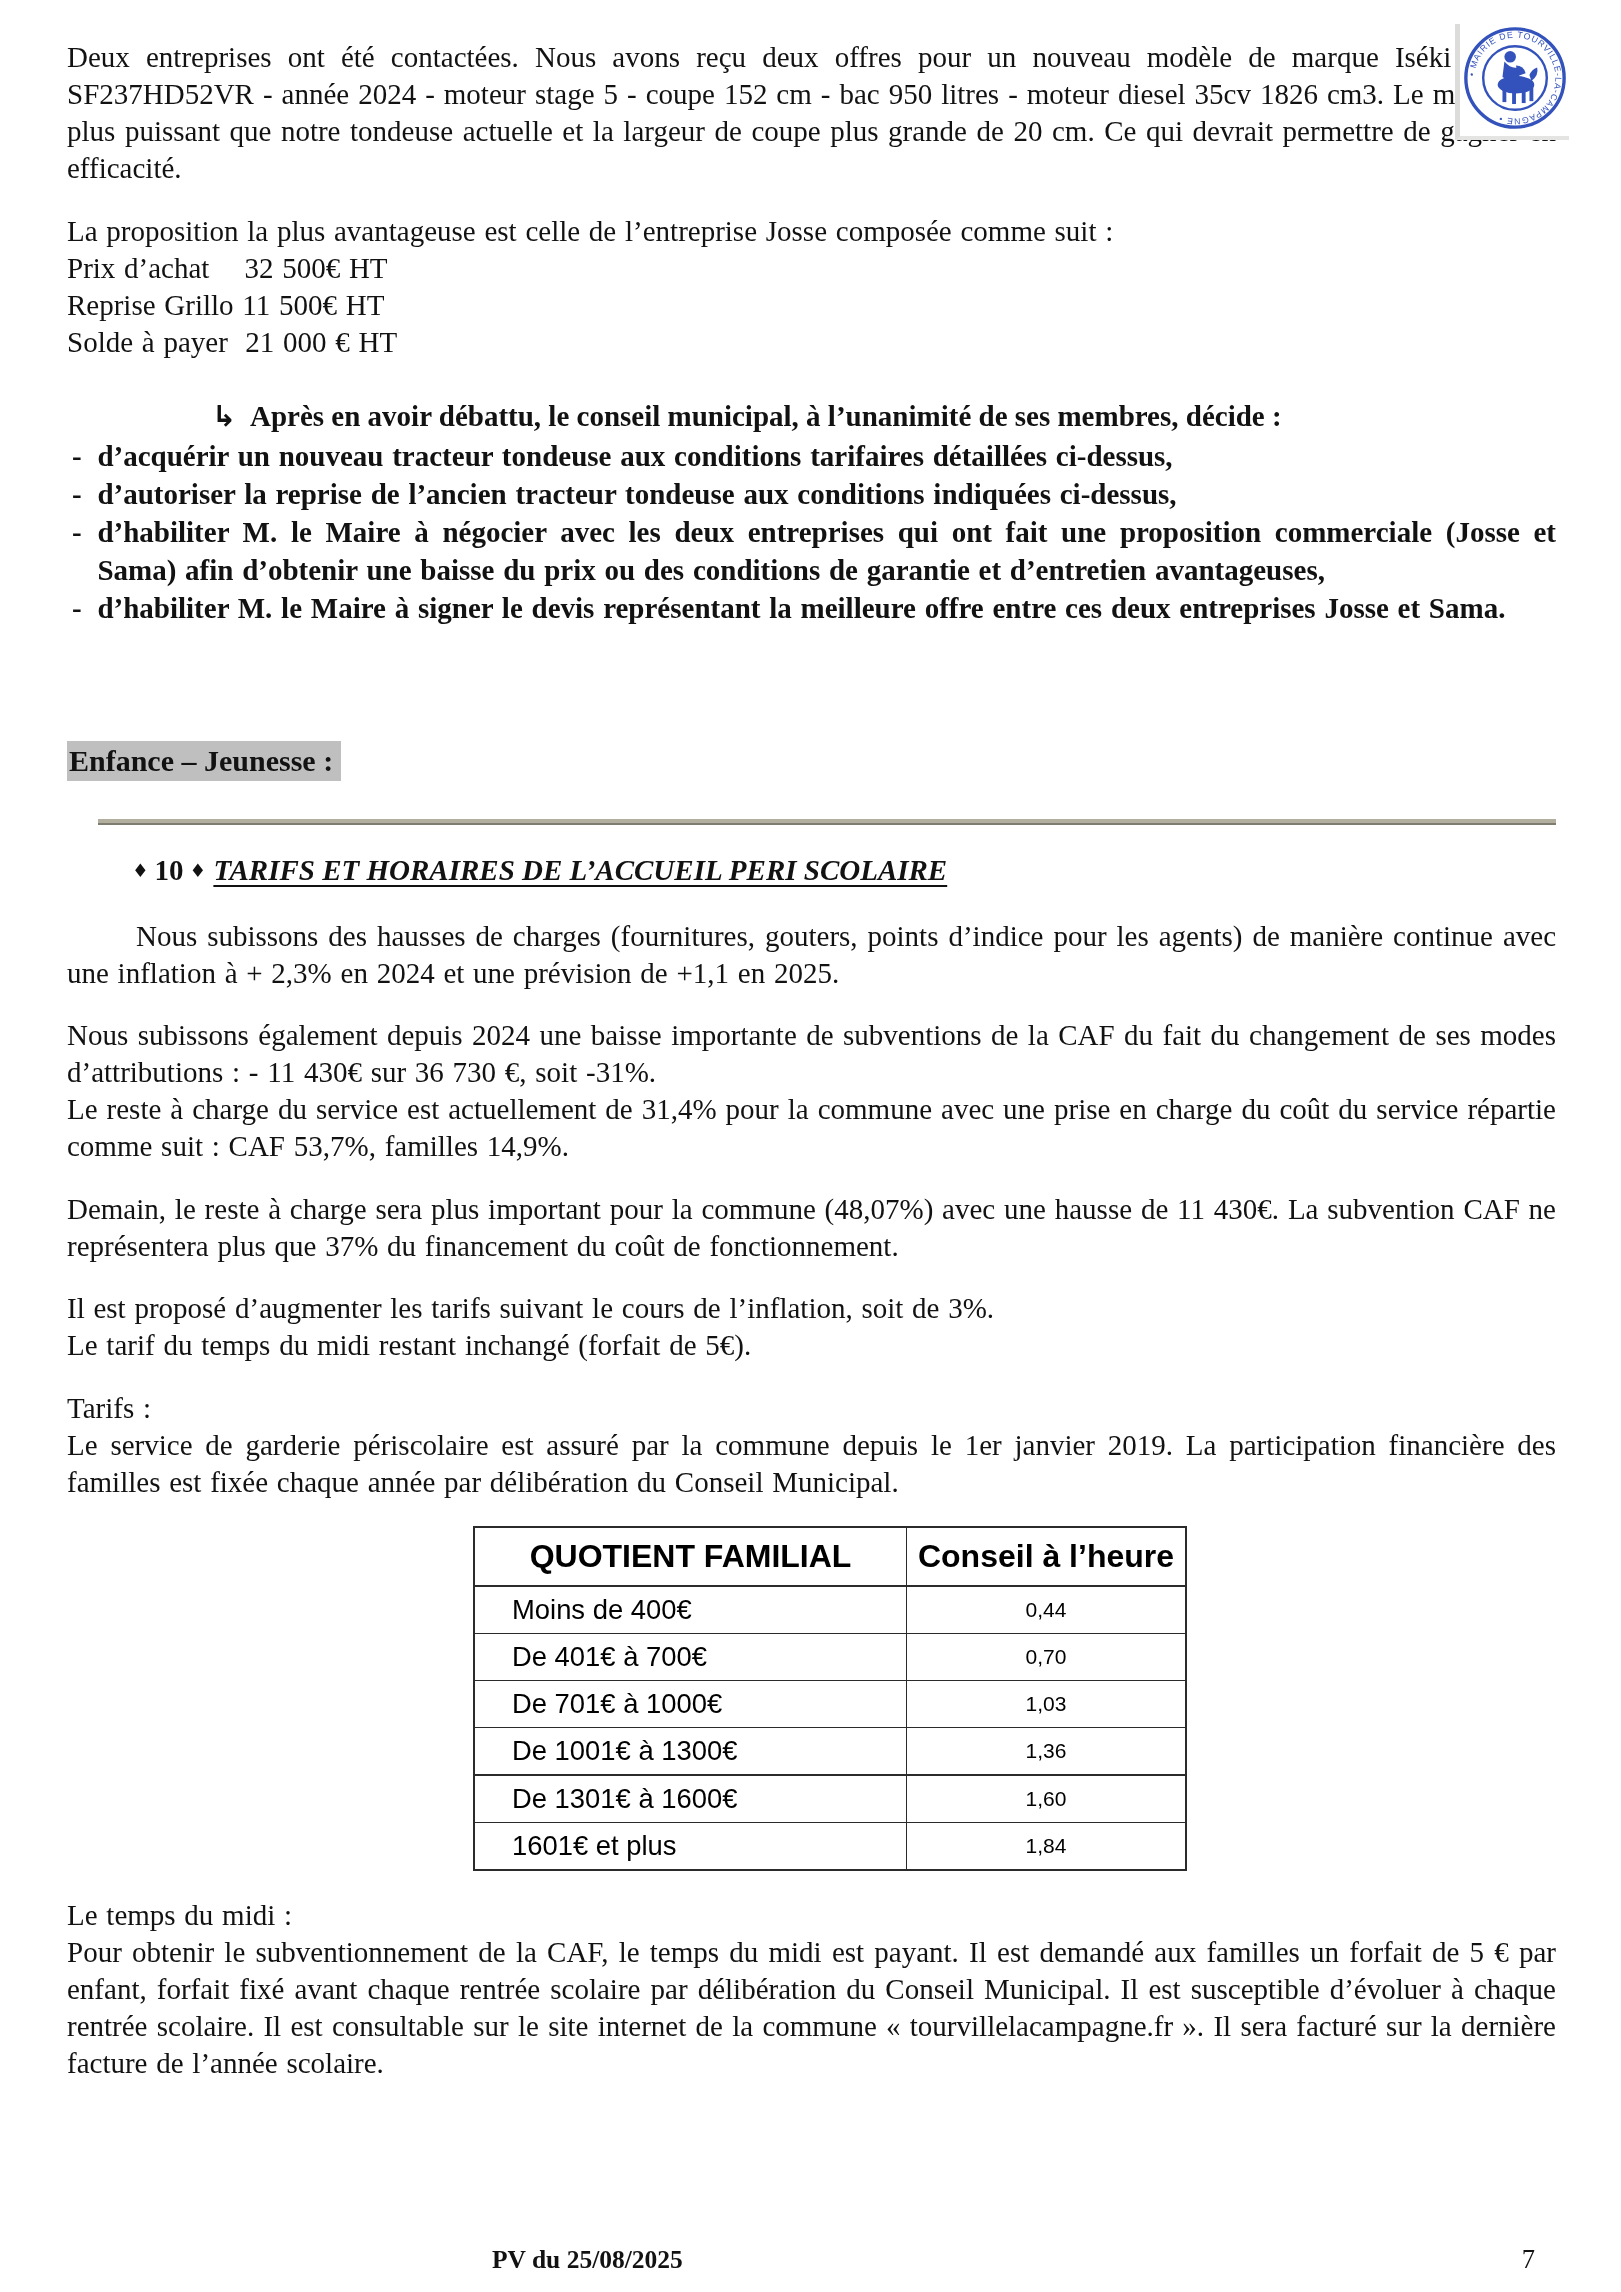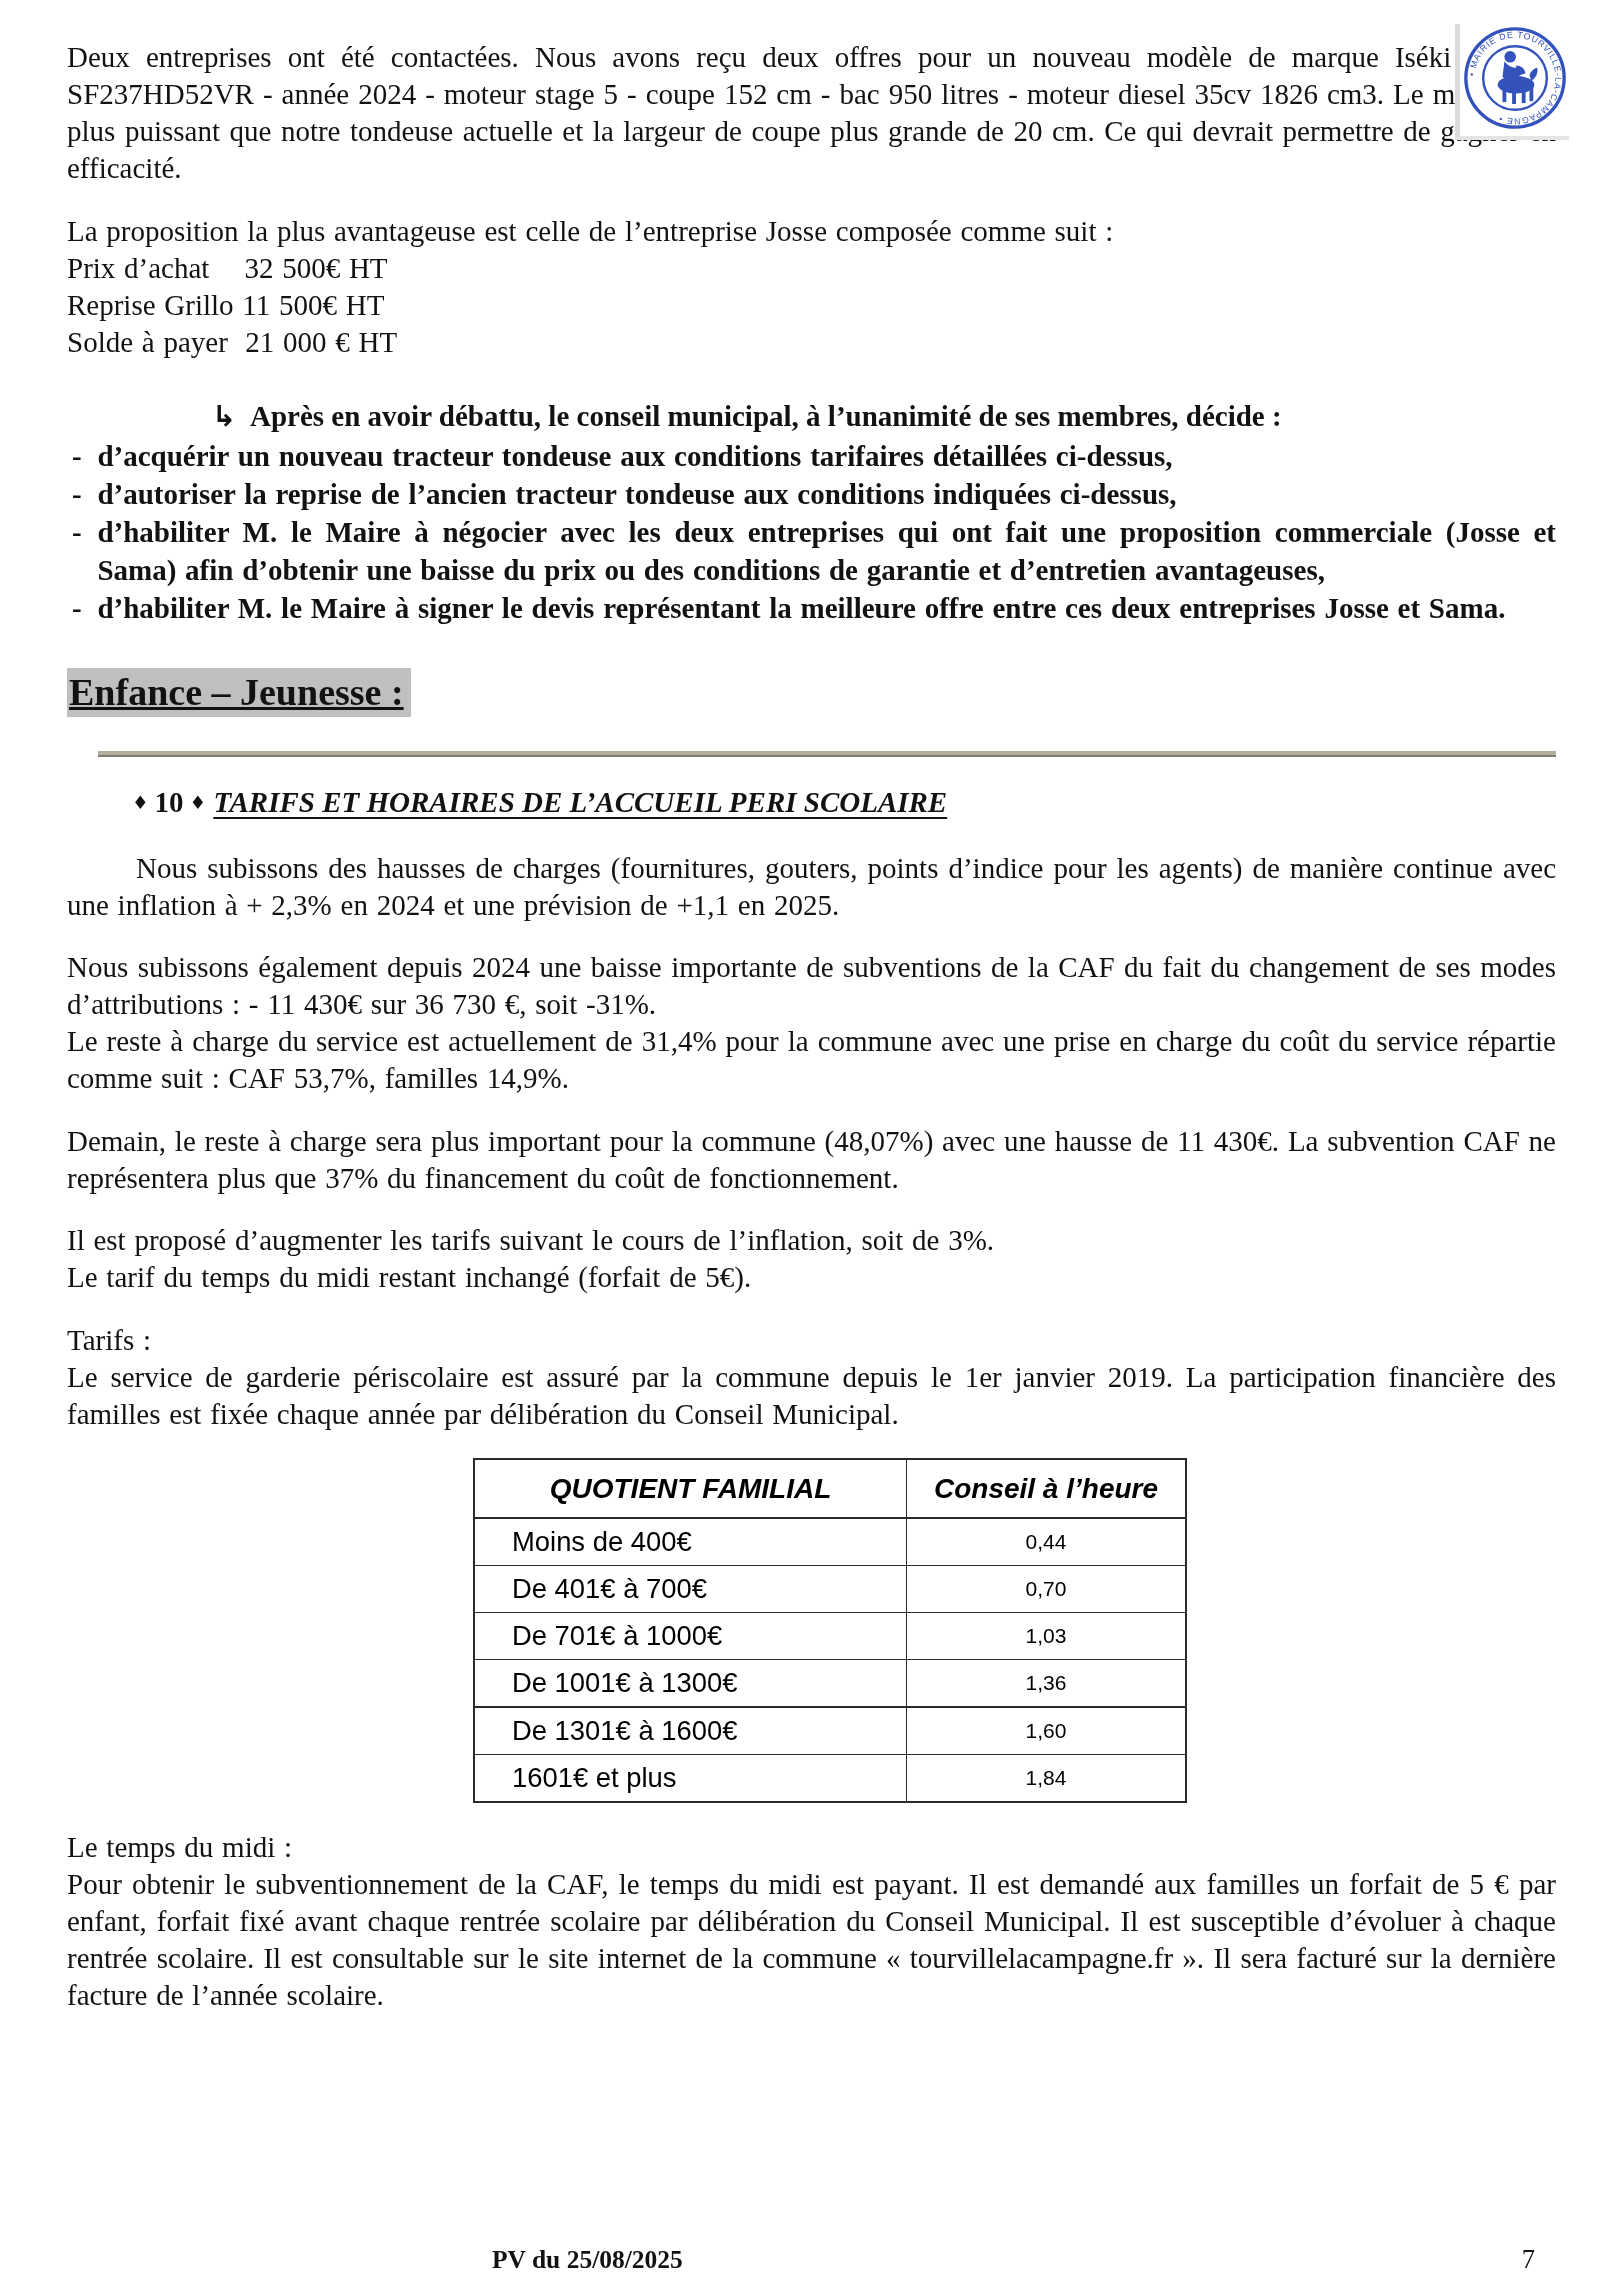--- a/index.html
+++ b/index.html
@@ -49,21 +49,21 @@
   }
   .d-item{
     display:flex;
     font-weight:bold;
     font-size:29px;line-height:38px;
     word-spacing:1.5px;
   }
   .d-dash{width:25.5px;flex:0 0 25.5px;margin-left:4.9px;}
   .d-text{flex:1;text-align:justify;}
 
-  .enfance-label{margin-top:46px;font-size:38px;line-height:39px;font-weight:bold;text-decoration:underline;}
+  .enfance-label{margin-top:114px;font-size:30px;line-height:39px;font-weight:bold;}
   .hl{background:#bfbfbf;padding:2.9px 7.8px 4.9px 2px;}
 
   .rule{
     margin-top:39px;
     margin-left:31px;
     width:1458px;
     height:4.9px;
     background:#b3af9f;
     border-bottom:2.9px solid #7f7c70;
   }
@@ -89,24 +89,23 @@
   
   .tarif-table{
     border-collapse:collapse;
     margin:25.5px 0 0 406px;
     font-family:"Liberation Sans", sans-serif;
     color:#000;
   }
   .tarif-table th,.tarif-table td{border:1px solid #2b2b2b;}
   .tarif-table{border:2px solid #2b2b2b;}
   .tarif-table th{
-    font-size:28px;font-weight:bold;
+    font-size:32px;font-weight:bold;
     height:55px;
     border-bottom-width:2px;
-    font-style:italic;
   }
   .tarif-table .col-q{width:429px;}
   .tarif-table .col-t{width:276px;}
   .tarif-table td{height:44px;}
   .cell-label{font-size:27.4px;padding-left:37px;text-align:left;}
   .cell-value{font-size:21px;text-align:center;}
   .thick-top td{border-top-width:2px;}
 
   .footer-center{
     position:absolute;left:492px;bottom:17.6px;

